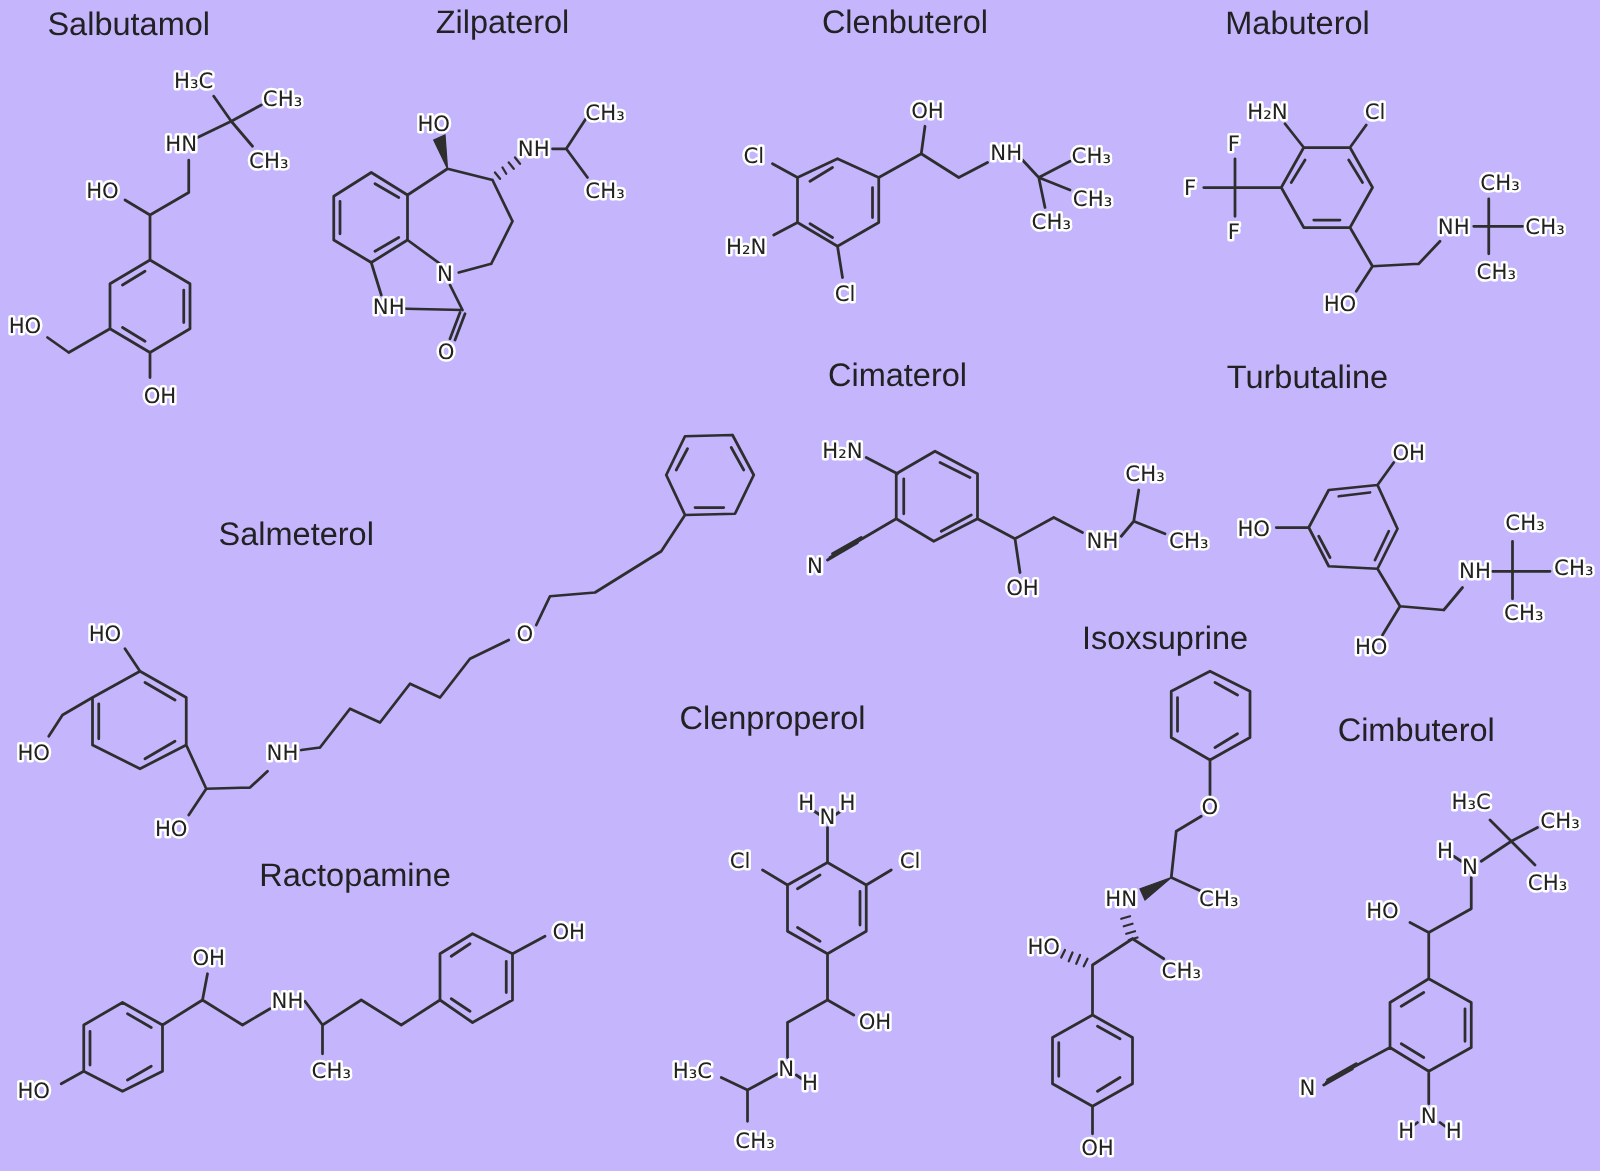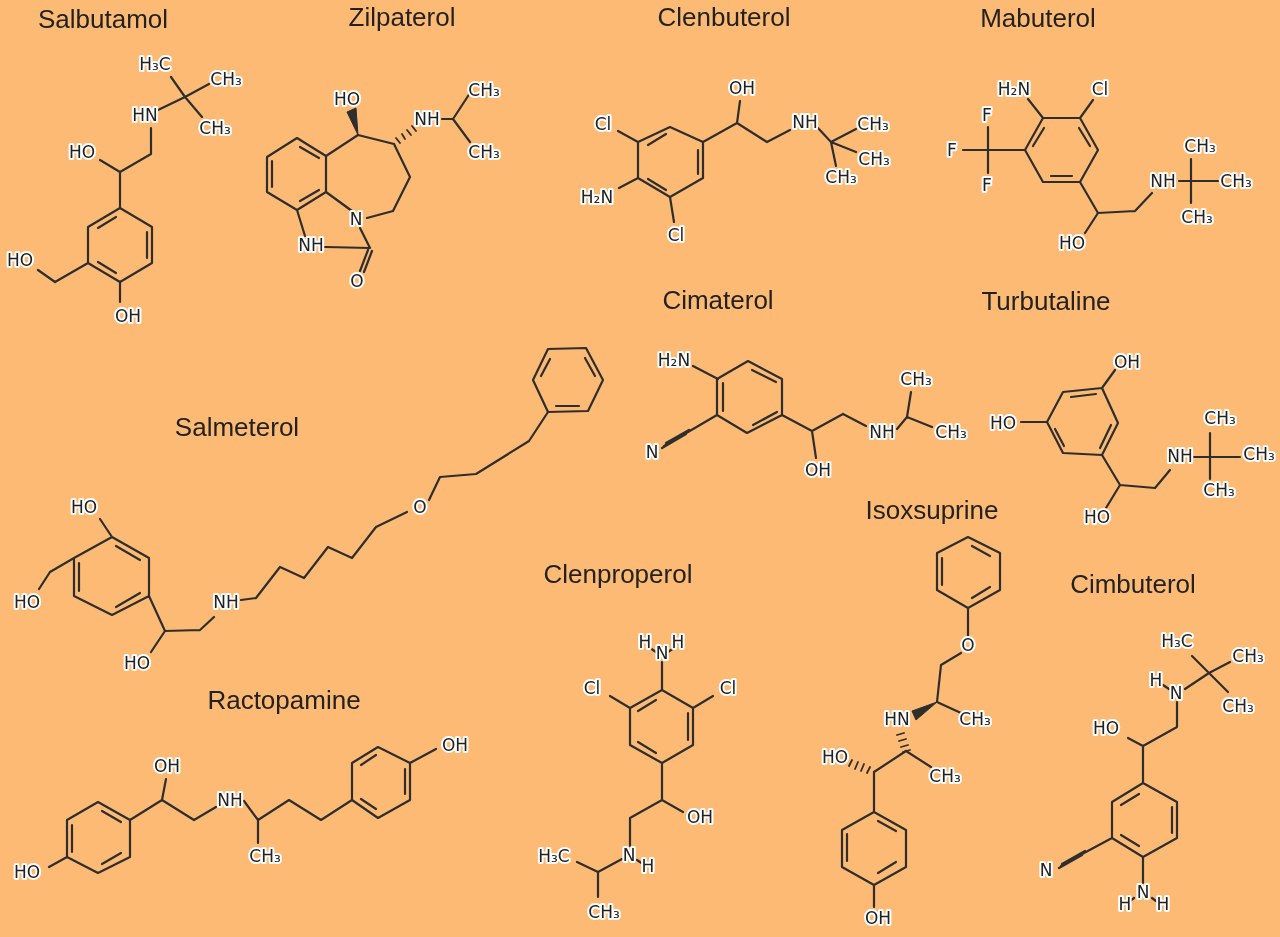--- a/index.html
+++ b/index.html
@@ -1,16 +1,16 @@
 <!DOCTYPE html>
 <html><head>
 <meta charset="utf-8">
 <style>
   html,body{margin:0;padding:0;background:#ffffff;}
-  .figure{position:relative;width:1280px;height:937px;background:#fdba74;overflow:hidden;}
+  .figure{position:relative;width:1280px;height:937px;background:#c4b5fd;overflow:hidden;}
   svg{display:block;}
   .mol-title{font-family:"Liberation Sans",sans-serif;font-size:26px;fill:#222222;text-anchor:middle;}
   .atom{font-family:"DejaVu Sans","Liberation Sans",sans-serif;font-size:17px;fill:#222222;text-anchor:middle;
         paint-order:stroke;stroke:#ffffff;stroke-width:4px;stroke-linejoin:round;}
   .bond{stroke:#2e2e2e;stroke-width:2.2;fill:none;stroke-linecap:round;stroke-linejoin:round;}
   .hash{stroke:#2e2e2e;stroke-width:1.8;fill:none;stroke-linecap:round;}
   .wedge{fill:#2e2e2e;stroke:#2e2e2e;stroke-width:1;}
 </style>
 </head>
 <body>

